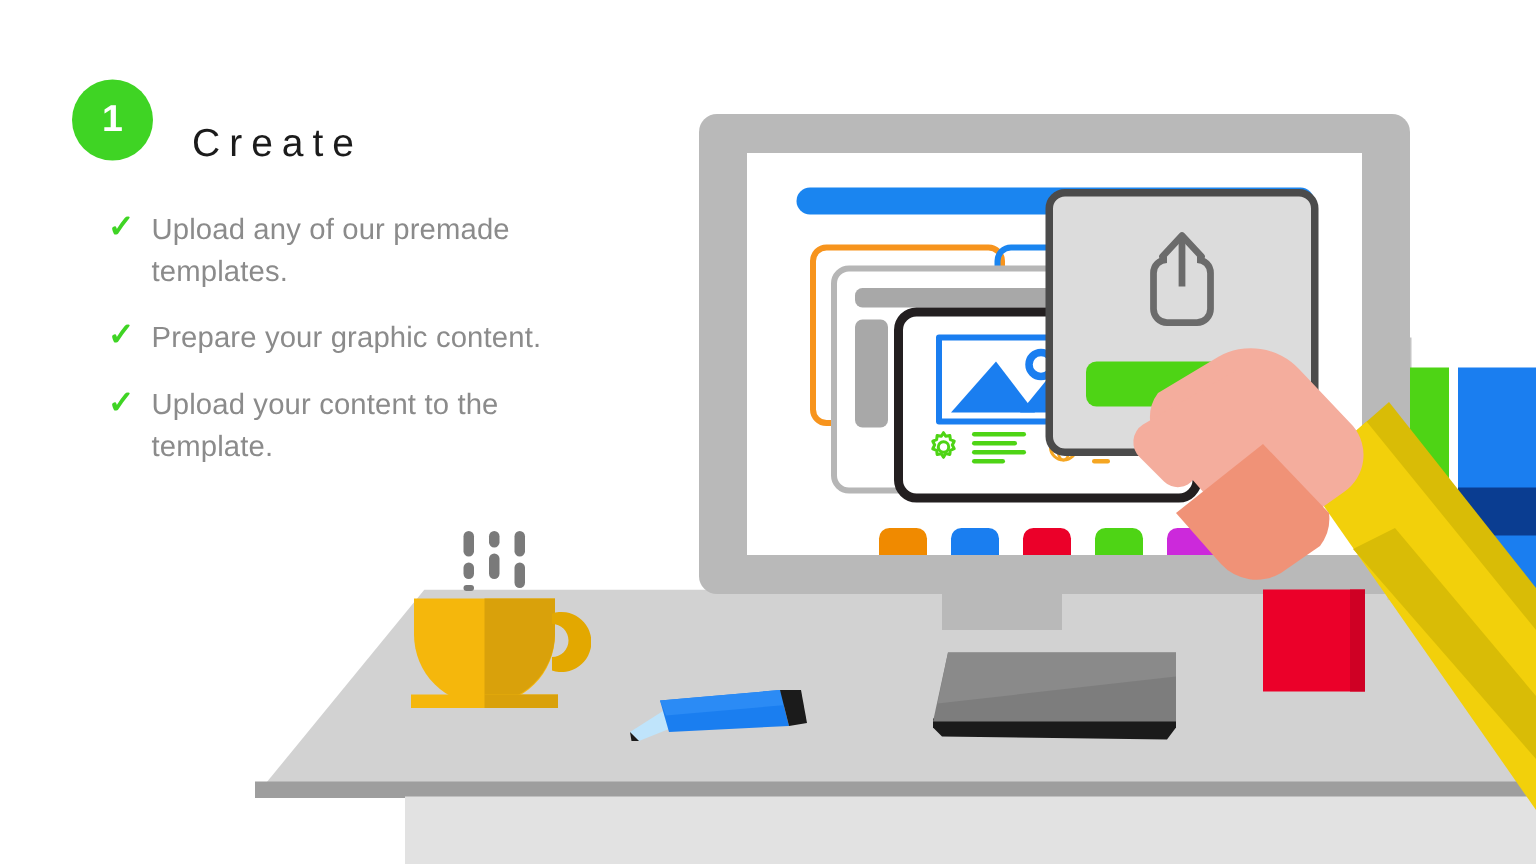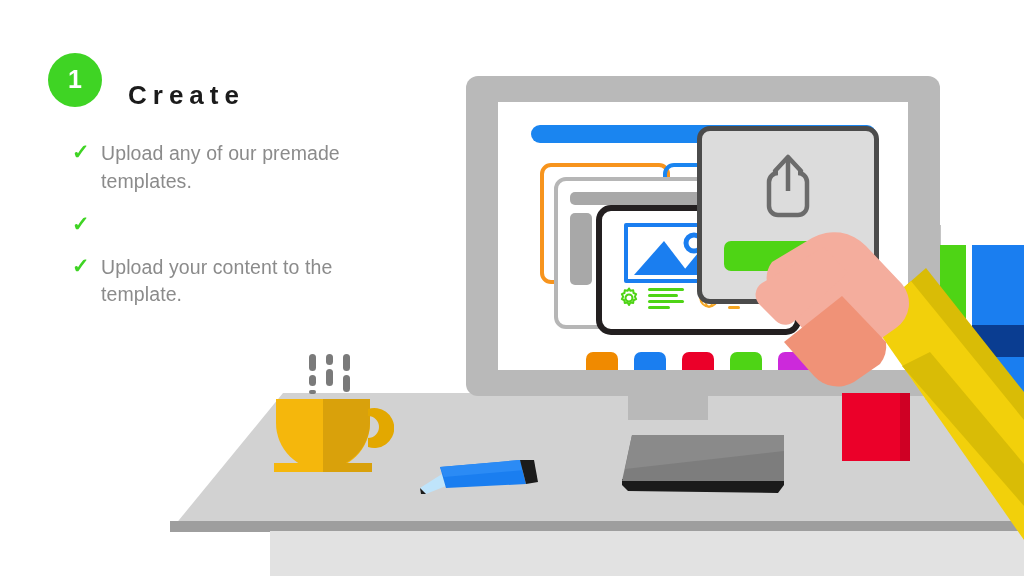--- a/index.html
+++ b/index.html
@@ -13,21 +13,21 @@
 
   
   .step-header{position:absolute;left:48px;top:48px;display:flex;align-items:center;gap:26px;}
   .step-badge{
     width:54px;height:54px;border-radius:50%;
     background:#3FD424;color:#ffffff;
     display:flex;align-items:center;justify-content:center;
     font-size:25px;font-weight:bold;line-height:1;
   }
   .step-title{
-    font-size:26px;letter-spacing:6px;color:#1b1b1b;font-weight:700;
+    font-size:26px;letter-spacing:6px;color:#1b1b1b;font-weight:400;
     white-space:nowrap;
     margin-top:32px;
   }
   .bullets{position:absolute;left:72px;top:140px;width:330px;}
   .bullet{display:flex;align-items:flex-start;gap:11px;margin-bottom:17px;}
   .check{
     color:#3FD424;font-size:21px;line-height:1.15;flex:0 0 auto;
     width:18px;font-weight:bold;
   }
   .bullet-text{
@@ -156,20 +156,21 @@
     <div class="step-title">Create</div>
   </div>
 
   <div class="bullets">
     <div class="bullet">
       <span class="check">✓</span>
       <span class="bullet-text">Upload any of our premade templates.</span>
     </div>
     <div class="bullet">
       <span class="check">✓</span>
+      <span class="bullet-text">Prepare your graphic content.</span>
     </div>
     <div class="bullet">
       <span class="check">✓</span>
       <span class="bullet-text">Upload your content to the template.</span>
     </div>
   </div>
 
   <svg class="desk-top" viewBox="0 0 1024 138" preserveAspectRatio="none">
     <polygon points="283,0 1024,0 1024,138 170,138" fill="#d2d2d2"></polygon>
   </svg>

